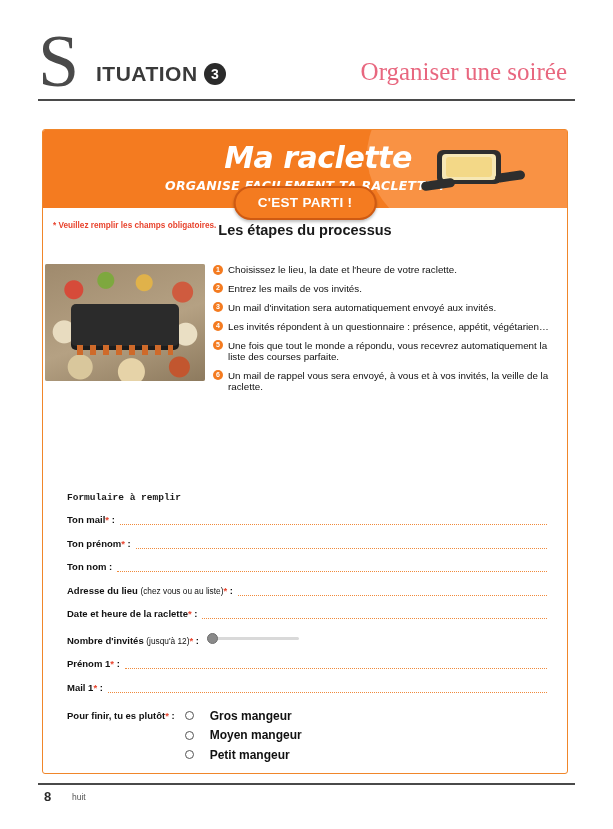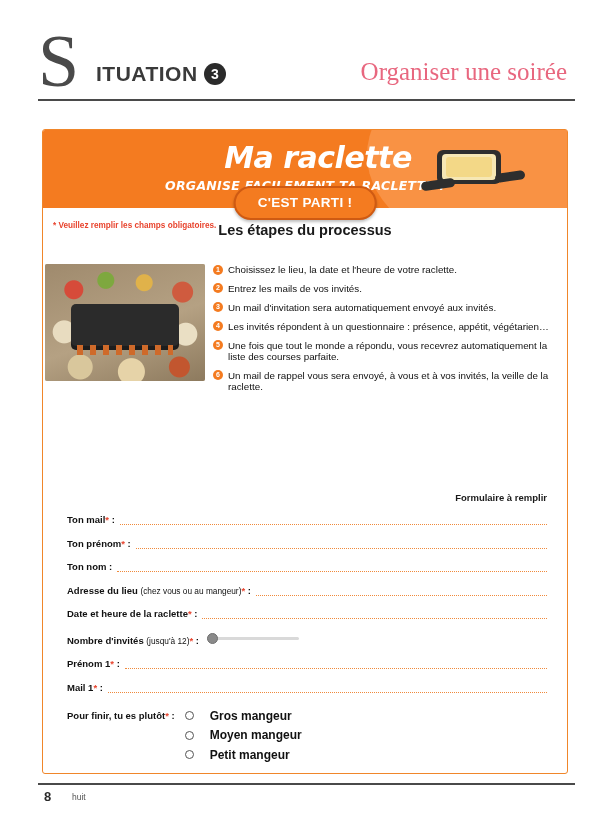--- a/index.html
+++ b/index.html
@@ -221,24 +221,25 @@
   }
 
   
   .form-wrap {
     position: absolute;
     left: 0; right: 0;
     top: 270px;
     padding: 0 20px 0 24px;
   }
   .form-legend {
-    text-align: right;
+    text-align: left;
     font-size: 9.5px;
     font-weight: bold;
     margin-bottom: 11px;
+    font-family: Liberation Mono, monospace;
   }
   .field-row {
     display: flex;
     align-items: baseline;
     margin-bottom: 12.5px;
   }
   .field-label {
     font-size: 9.5px;
     font-weight: bold;
     white-space: nowrap;
@@ -453,21 +454,21 @@
       <div class="field-row">
         <div class="field-label">
           <span>Ton nom</span> :
         </div>
         <div class="dots"></div>
       </div>
 
       <div class="field-row">
         <div class="field-label">
           <span>Adresse du lieu</span>
-          <span class="small">(chez vous ou au mangeur)</span><span class="req">*</span> :
+          <span class="small">(chez vous ou au liste)</span><span class="req">*</span> :
         </div>
         <div class="dots"></div>
       </div>
 
       <div class="field-row">
         <div class="field-label">
           <span>Date et heure de la raclette</span><span class="req">*</span> :
         </div>
         <div class="dots"></div>
       </div>

